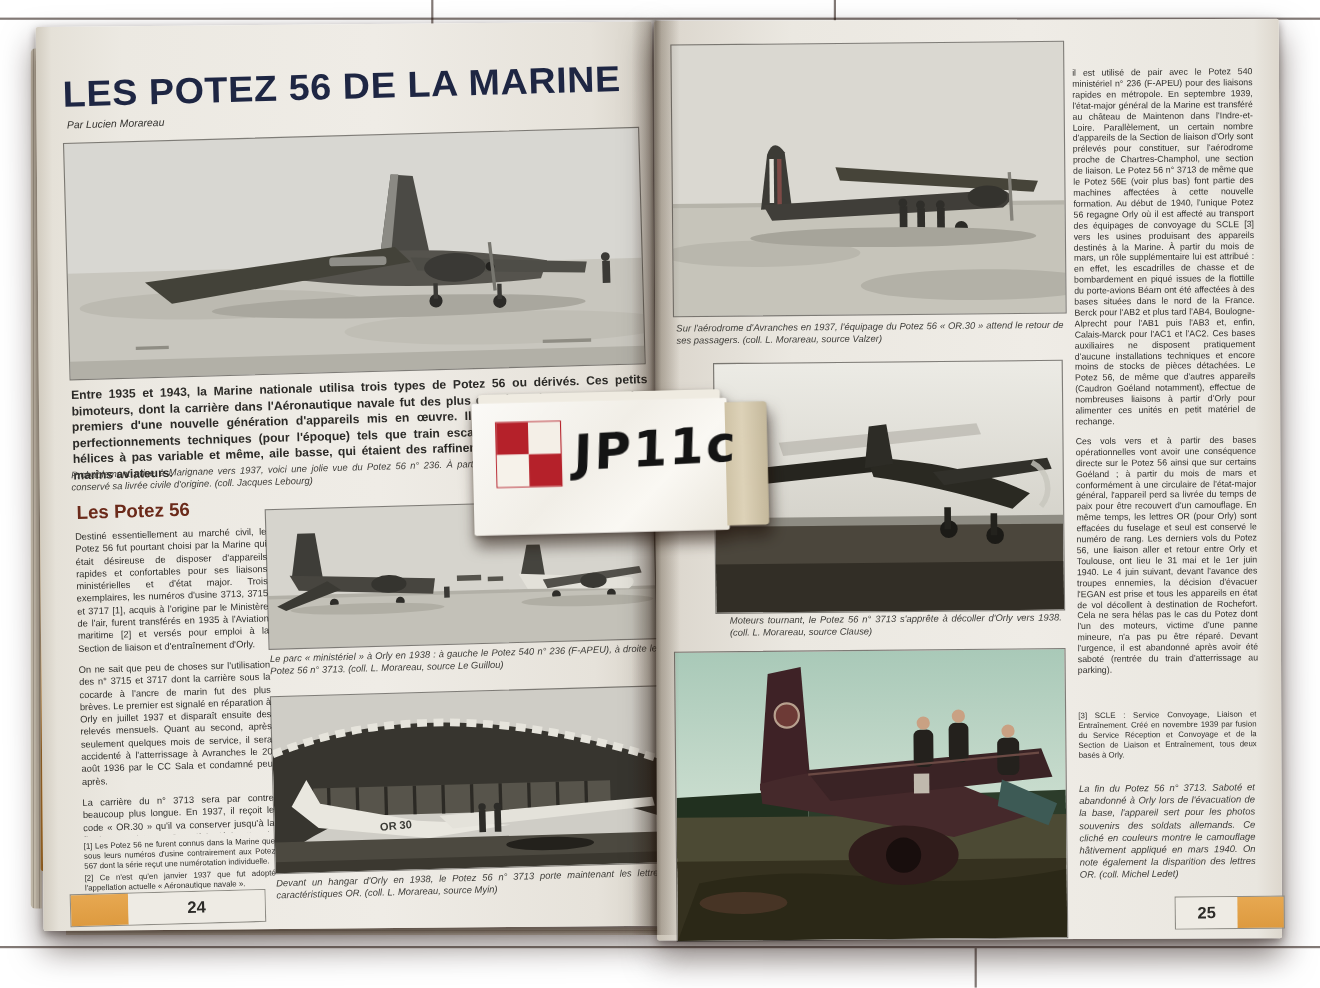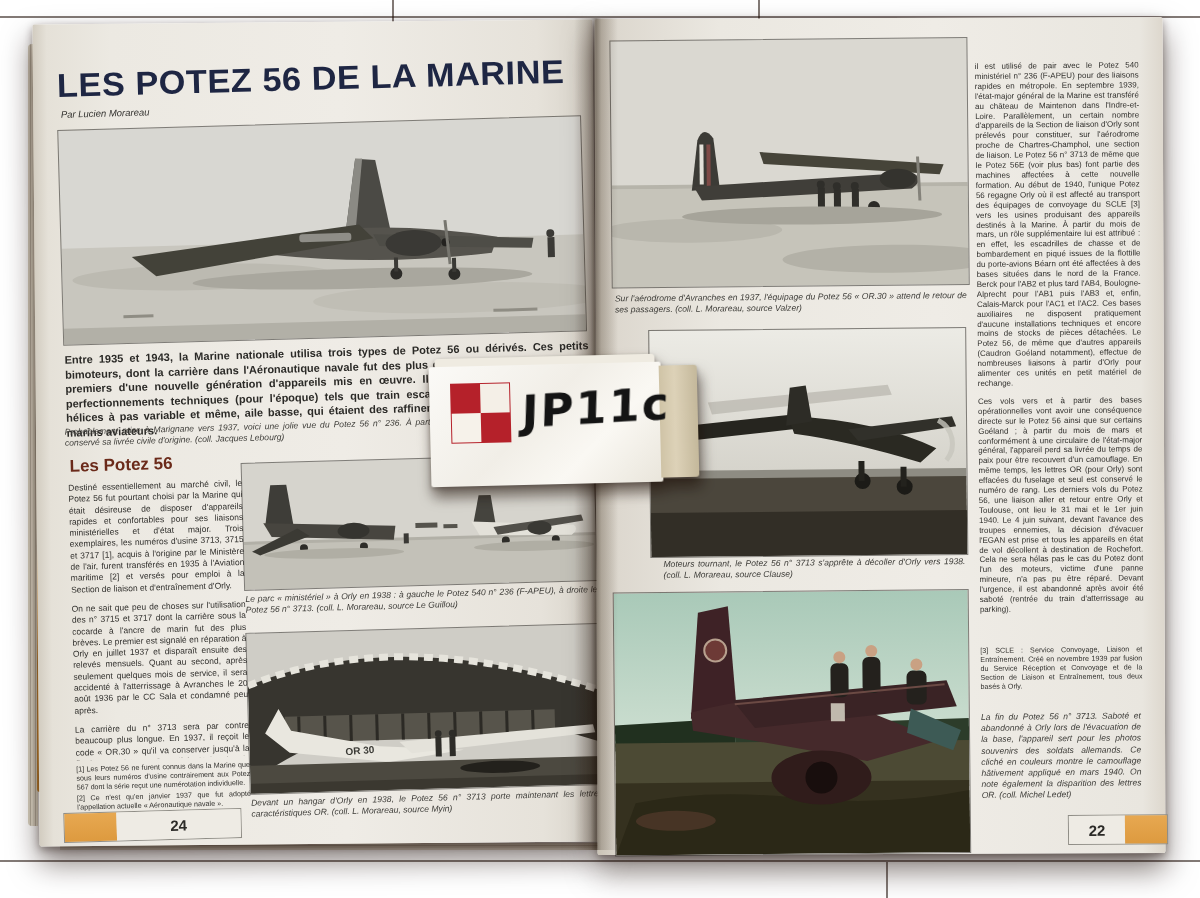--- a/index.html
+++ b/index.html
@@ -300,21 +300,21 @@
     <div id="col-right" class="body">
       <p>il est utilisé de pair avec le Potez 540 ministériel n° 236 (F-APEU) pour des liaisons rapides en métropole. En septembre 1939, l'état-major général de la Marine est transféré au château de Maintenon dans l'Indre-et-Loire. Parallèlement, un certain nombre d'appareils de la Section de liaison d'Orly sont prélevés pour constituer, sur l'aérodrome proche de Chartres-Champhol, une section de liaison. Le Potez 56 n° 3713 de même que le Potez 56E (voir plus bas) font partie des machines affectées à cette nouvelle formation. Au début de 1940, l'unique Potez 56 regagne Orly où il est affecté au transport des équipages de convoyage du SCLE [3] vers les usines produisant des appareils destinés à la Marine. À partir du mois de mars, un rôle supplémentaire lui est attribué : en effet, les escadrilles de chasse et de bombardement en piqué issues de la flottille du porte-avions Béarn ont été affectées à des bases situées dans le nord de la France. Berck pour l'AB2 et plus tard l'AB4, Boulogne-Alprecht pour l'AB1 puis l'AB3 et, enfin, Calais-Marck pour l'AC1 et l'AC2. Ces bases auxiliaires ne disposent pratiquement d'aucune installations techniques et encore moins de stocks de pièces détachées. Le Potez 56, de même que d'autres appareils (Caudron Goéland notamment), effectue de nombreuses liaisons à partir d'Orly pour alimenter ces unités en petit matériel de rechange.</p>
       <p>Ces vols vers et à partir des bases opérationnelles vont avoir une conséquence directe sur le Potez 56 ainsi que sur certains Goéland ; à partir du mois de mars et conformément à une circulaire de l'état-major général, l'appareil perd sa livrée du temps de paix pour être recouvert d'un camouflage. En même temps, les lettres OR (pour Orly) sont effacées du fuselage et seul est conservé le numéro de rang. Les derniers vols du Potez 56, une liaison aller et retour entre Orly et Toulouse, ont lieu le 31 mai et le 1er juin 1940. Le 4 juin suivant, devant l'avance des troupes ennemies, la décision d'évacuer l'EGAN est prise et tous les appareils en état de vol décollent à destination de Rochefort. Cela ne sera hélas pas le cas du Potez dont l'un des moteurs, victime d'une panne mineure, n'a pas pu être réparé. Devant l'urgence, il est abandonné après avoir été saboté (rentrée du train d'atterrissage au parking).</p>
     </div>
     <div id="fnote-right" class="body">
       <p>[3] SCLE : Service Convoyage, Liaison et Entraînement. Créé en novembre 1939 par fusion du Service Réception et Convoyage et de la Section de Liaison et Entraînement, tous deux basés à Orly.</p>
     </div>
     <div id="cap-fin" class="cap">La fin du Potez 56 n° 3713. Saboté et abandonné à Orly lors de l'évacuation de la base, l'appareil sert pour les photos souvenirs des soldats allemands. Ce cliché en couleurs montre le camouflage hâtivement appliqué en mars 1940. On note également la disparition des lettres OR. (coll. Michel Ledet)</div>
 
     <div id="folio-right" class="folio">
-      <div class="num">22</div>
+      <div class="num">25</div>
       <div class="tab"></div>
     </div>
    </div>
   </div>
 
   <div id="gutter"></div>
 
   <div id="sticker">
     <div class="topside"></div>
     <div class="label"></div>

